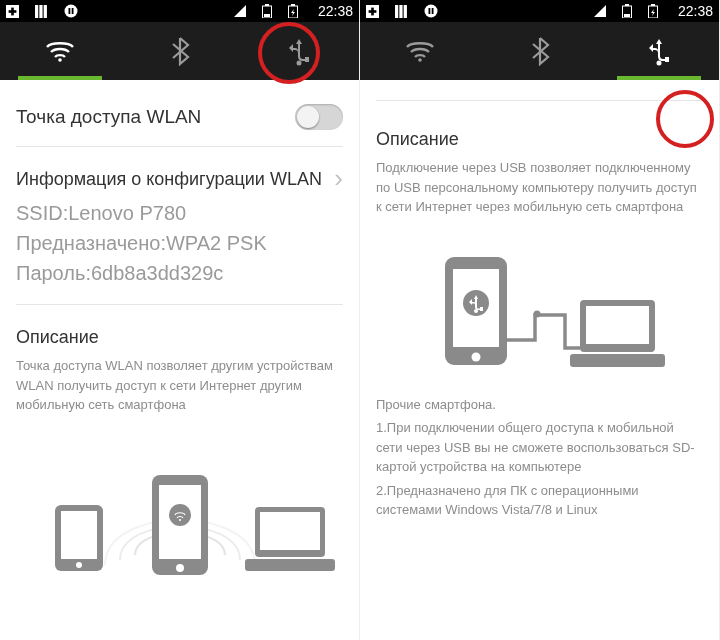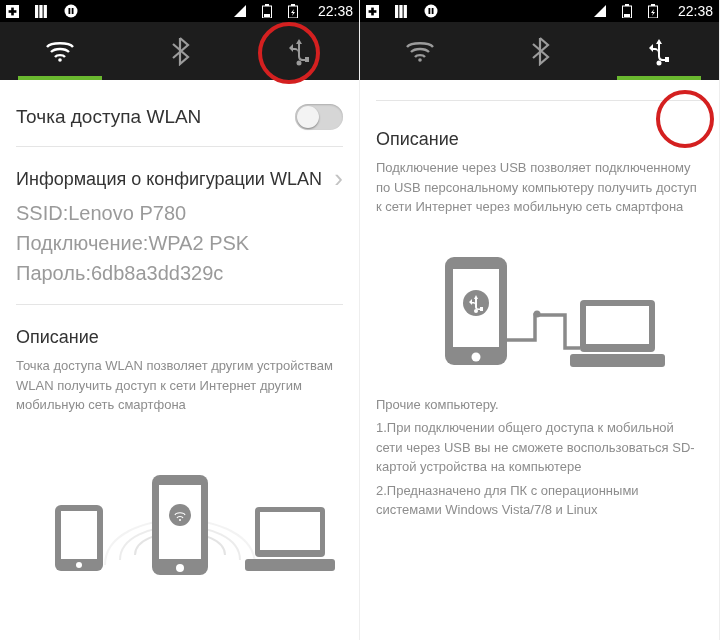--- a/index.html
+++ b/index.html
@@ -187,21 +187,21 @@
     </div>
     <div class="divider"></div>
 
     <div class="row" style="align-items:flex-start">
       <div style="flex:1">
         <div class="subheader">Информация о конфигурации WLAN</div>
         <div class="info-line">
           <span>SSID:</span><span>Lenovo P780</span>
         </div>
         <div class="info-line">
-          <span>Подключение:</span><span>WPA2 PSK</span>
+          <span>Предназначено:</span><span>WPA2 PSK</span>
         </div>
         <div class="info-line">
           <span>Пароль:</span><span>6db8a3dd329c</span>
         </div>
       </div>
       <span class="chevron">›</span>
     </div>
     <div class="divider"></div>
 
     <div style="padding-top:10px">
@@ -337,19 +337,19 @@
         <path d="M102 95 L130 95 L130 70 L160 70 L160 103 L175 103" fill="none" stroke="#8a8a8a" stroke-width="3.5"></path>
         <circle cx="132" cy="69" r="3.5" fill="#8a8a8a"></circle>
         <g fill="#8a8a8a">
           <rect x="175" y="55" width="75" height="52" rx="4"></rect>
           <rect x="181" y="61" width="63" height="38" fill="#fff"></rect>
           <rect x="165" y="109" width="95" height="13" rx="3"></rect>
         </g>
       </svg>
     </div>
 
-    <div class="desc" style="margin-top:6px">Прочие компьютеру.</div>
+    <div class="desc" style="margin-top:6px">Прочие смартфона.</div>
     <div class="desc">1.При подключении общего доступа к мобильной сети через USB вы не сможете воспользоваться SD-картой устройства на компьютере</div>
     <div class="desc">2.Предназначено для ПК с операционными системами Windows Vista/7/8 и Linux</div>
   </div>
 
   <div class="circle-anno" style="width:58px;height:58px;left:296px;top:90px;"></div>
 </div>
 
 </body></html>

